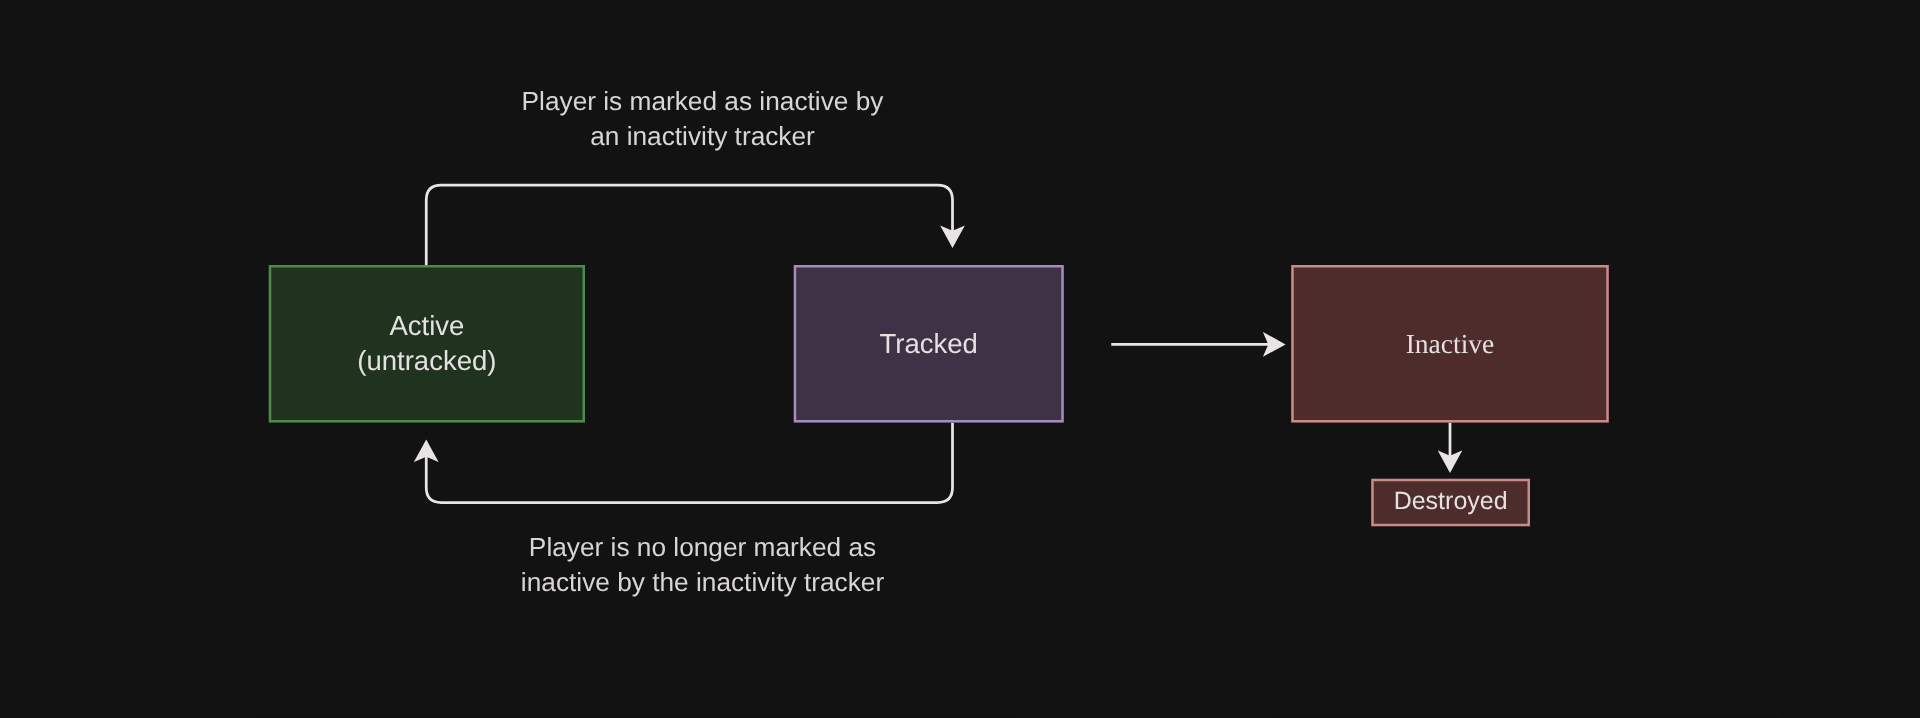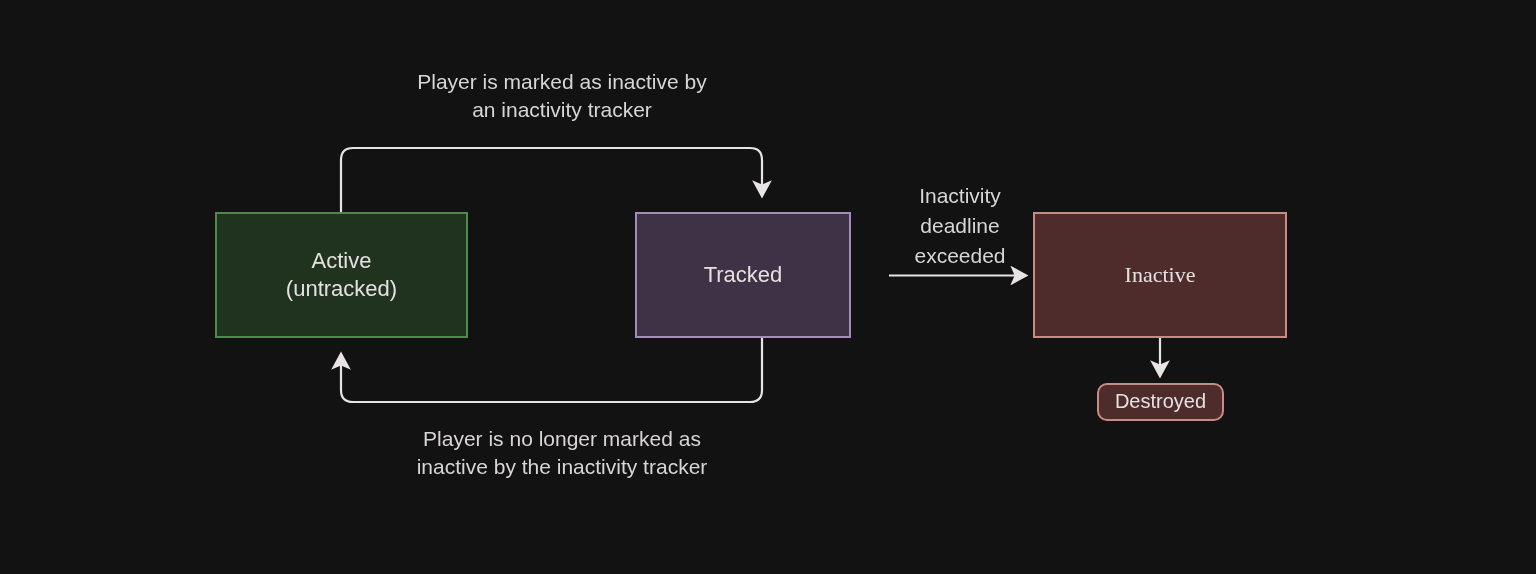--- a/index.html
+++ b/index.html
@@ -57,21 +57,20 @@
     border-color: #c98b86;
     font-size: 22px;
     font-family: Liberation Serif, serif;
   }
   #node-destroyed {
     left: 1097px; top: 383px;
     width: 127px; height: 38px;
     background: #4e2c2c;
     border-color: #c98b86;
     font-size: 20px;
-    border-radius: 10px;
   }
   .edge-label {
     position: absolute;
     color: #d9d5d5;
     text-align: center;
     white-space: pre-line;
     line-height: 1.33;
     font-size: 21px;
   }
   #label-to-tracked {
@@ -125,17 +124,14 @@
   <div class="node" id="node-destroyed">
     <span class="node-label">Destroyed</span>
   </div>
 
   <div class="edge-label" id="label-to-tracked">Player is marked as inactive by
 an inactivity tracker</div>
 
   <div class="edge-label" id="label-to-active">Player is no longer marked as
 inactive by the inactivity tracker</div>
 
-  <div class="edge-label" id="label-deadline">Inactivity
-deadline
-exceeded</div>
 
 </div>
 
 </body></html>

